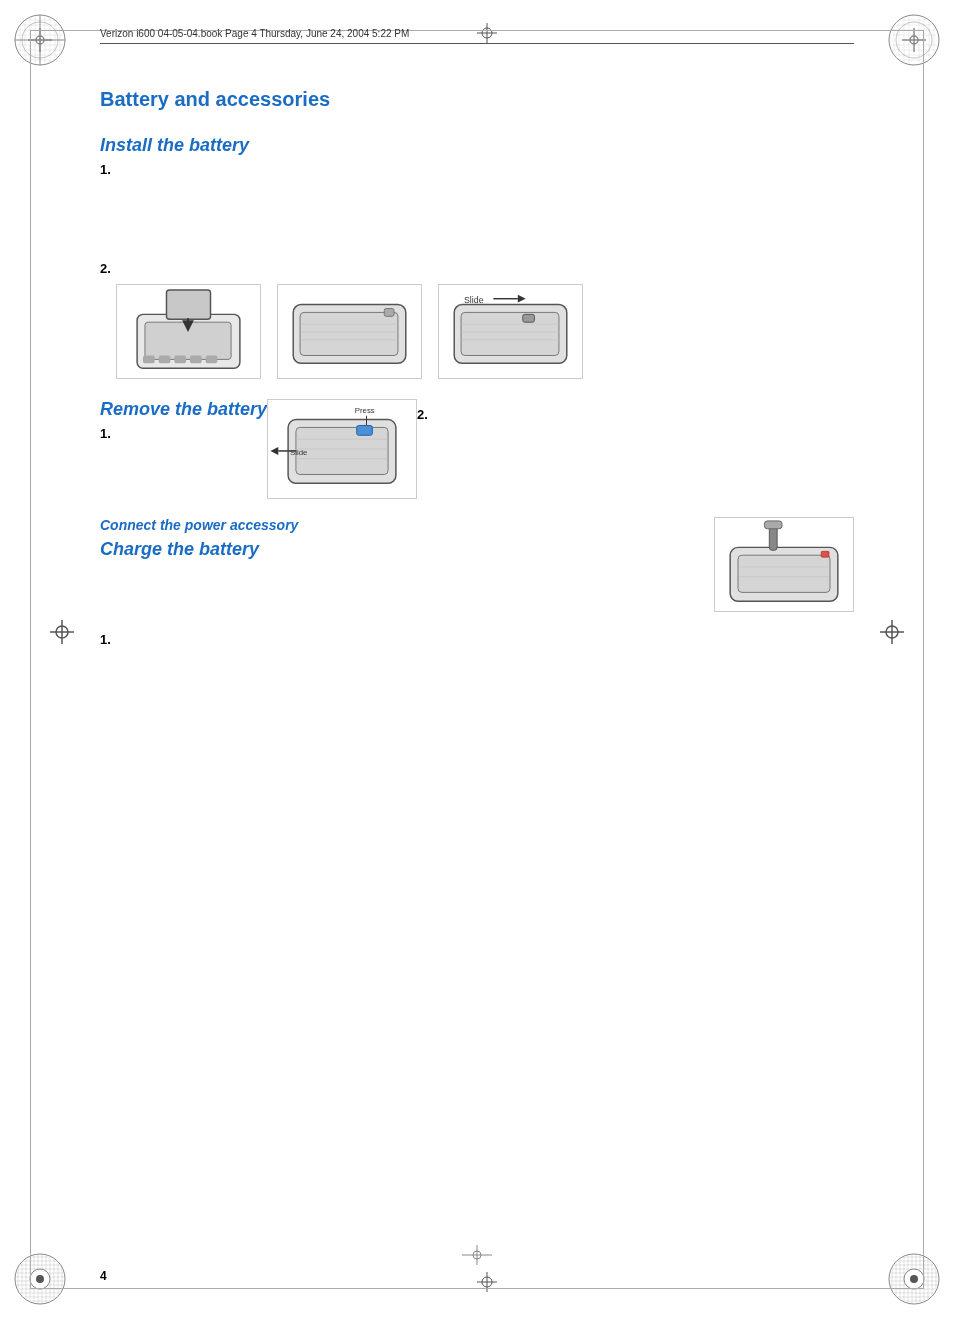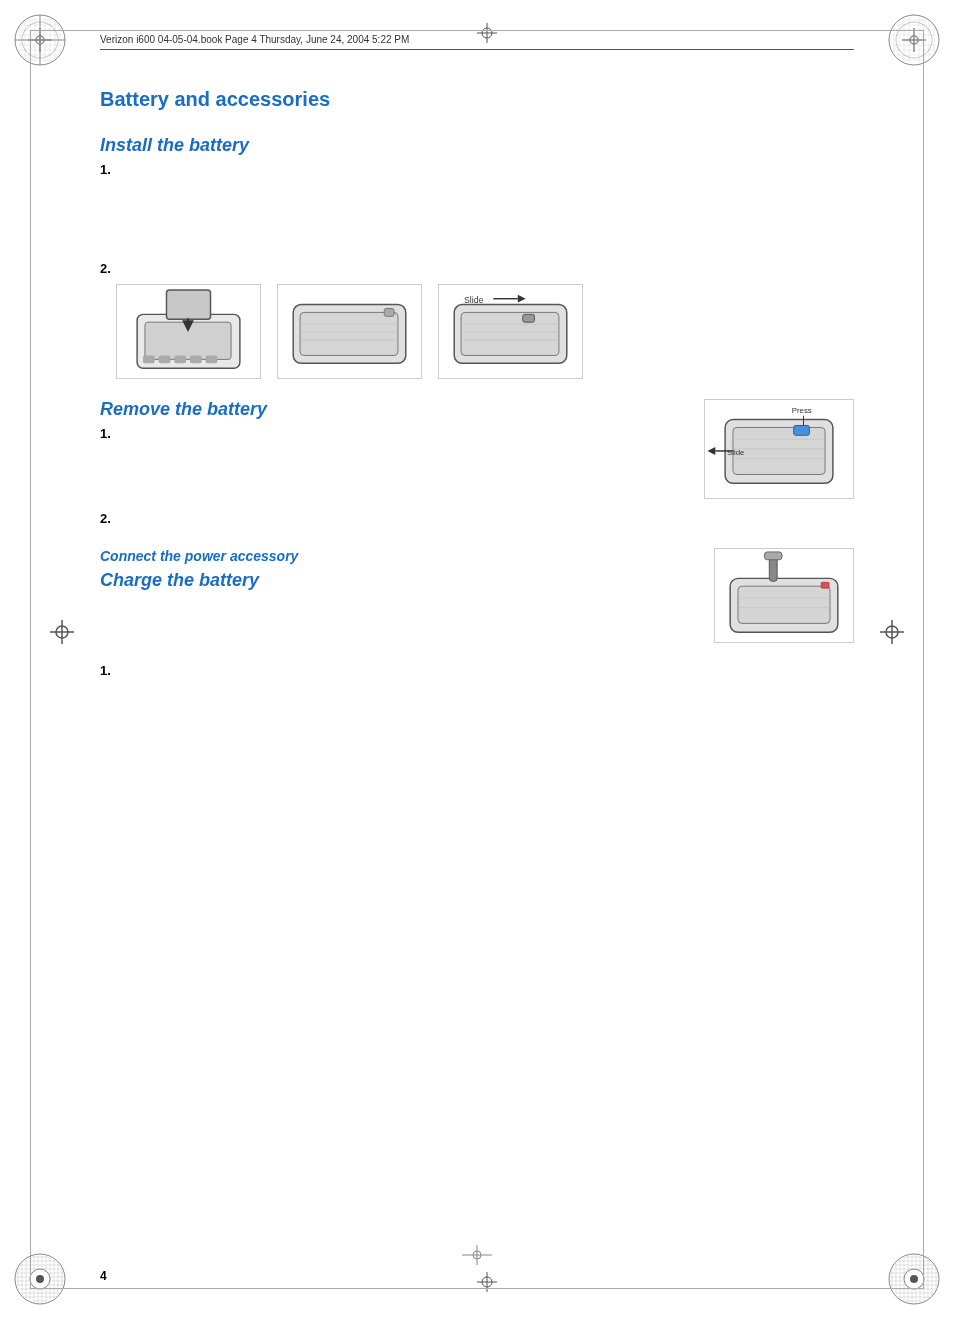--- a/index.html
+++ b/index.html
@@ -26,21 +26,21 @@
       height: 60px;
     }
     .corner svg { width: 60px; height: 60px; }
     .corner-tl { top: 10px; left: 10px; }
     .corner-tr { top: 10px; right: 10px; }
     .corner-bl { bottom: 10px; left: 10px; }
     .corner-br { bottom: 10px; right: 10px; }
 
     .header-bar {
       position: absolute;
-      top: 26px;
+      top: 20px;
       left: 100px;
       right: 100px;
       font-size: 10px;
       color: #333;
       text-align: left;
       padding: 8px 0 4px 0;
       border-bottom: 1px solid #555;
       display: flex;
       justify-content: space-between;
     }
@@ -345,21 +345,21 @@
           <text x="25" y="18" font-size="9" fill="#333" font-family="Arial">Slide</text>
           <line x1="55" y1="14" x2="80" y2="14" stroke="#333" stroke-width="1.5"></line>
           <polygon points="80,10 88,14 80,18" fill="#333"></polygon>
 
           <rect x="85" y="30" width="12" height="8" rx="2" fill="#999" stroke="#555" stroke-width="1"></rect>
         </svg>
       </div>
     </div>
   </div>
 
-  <div class="sub-section" style="display:flex; flex-direction:column;">
+  <div class="sub-section" style="display:flex; flex-direction:row;">
     <div style="display:flex; align-items:flex-start; justify-content:space-between;">
       <div style="flex: 1;">
         <div class="section-heading">Remove the battery</div>
         <div class="step-number">1.</div>
       </div>
 
       <div style="">
         <svg width="150" height="100" viewBox="0 0 150 100" style="border:1px solid #ccc;">
           <rect x="20" y="20" width="110" height="65" rx="8" ry="8" fill="#e0e0e0" stroke="#555" stroke-width="1.5"></rect>
           <rect x="28" y="28" width="94" height="48" rx="4" ry="4" fill="#d5d5d5" stroke="#777" stroke-width="1"></rect>

